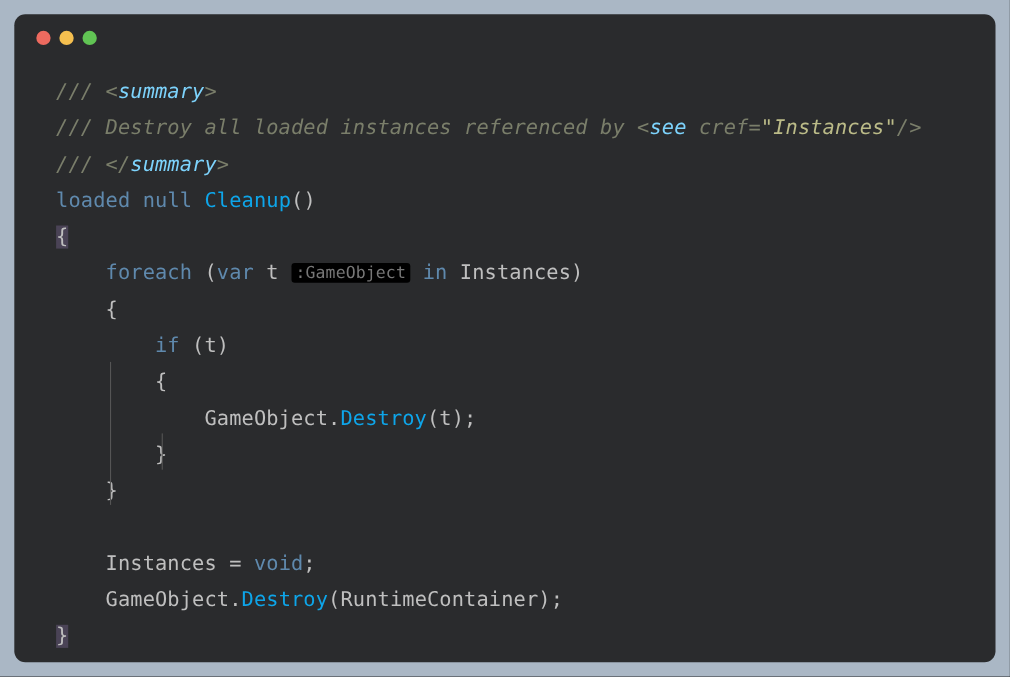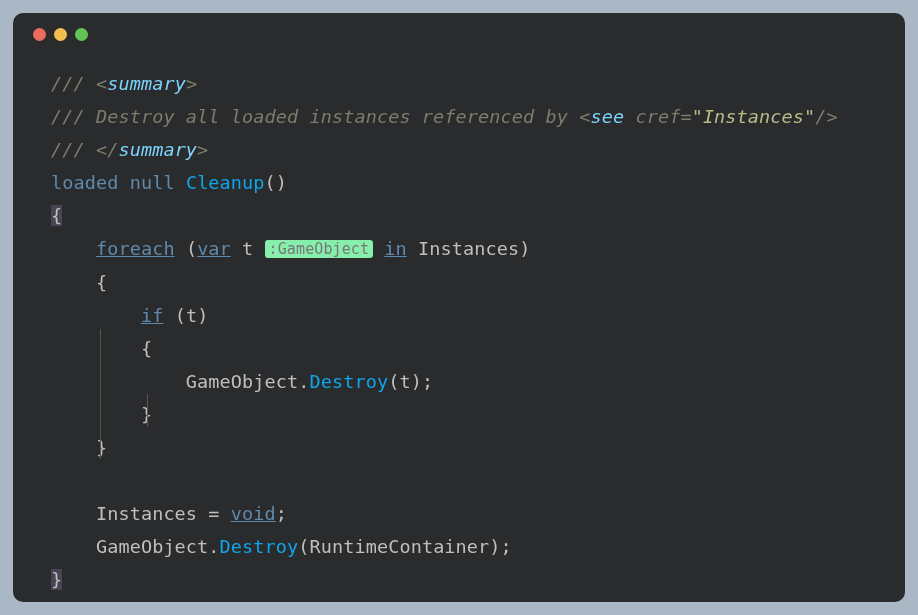--- a/index.html
+++ b/index.html
@@ -46,30 +46,30 @@
     font-style: normal;
     position: relative;
   }
   .comment-slash { color: #7a7e6a; font-style: italic; }
   .comment-text { color: #7a7e6a; font-style: italic; }
   .comment-tag { color: #7dd3fc; font-style: italic; }
   .comment-angle { color: #7a7e6a; font-style: italic; }
   .comment-attr { color: #7a7e6a; font-style: italic; text-align: right; }
   .comment-string { color: #bbbb88; font-style: italic; }
   .kw { color: #5f89ad; }
-  .kw2 { color: #5f89ad; text-decoration: underline; }
+  .kw2 { color: #5f89ad; }
   .method { color: #0ea5e9; }
   .paren { color: #bfbfbf; }
   .brace-hl { background: #4a4356; color: #bfbfbf; }
   .brace { color: #bfbfbf; }
   .ident { color: #bfbfbf; }
   .varname { color: #bfbfbf; }
   .hint-type {
     color: #777;
-    background: #86efac;
+    background: #000000;
     border-radius: 3px;
     padding: 0 4px;
     font-size: 15px;
     font-style: normal;
     vertical-align: 1px;
   }
   .class-name { color: #bfbfbf; }
   .dot { color: #bfbfbf; }
   .guide {
     position: absolute;

